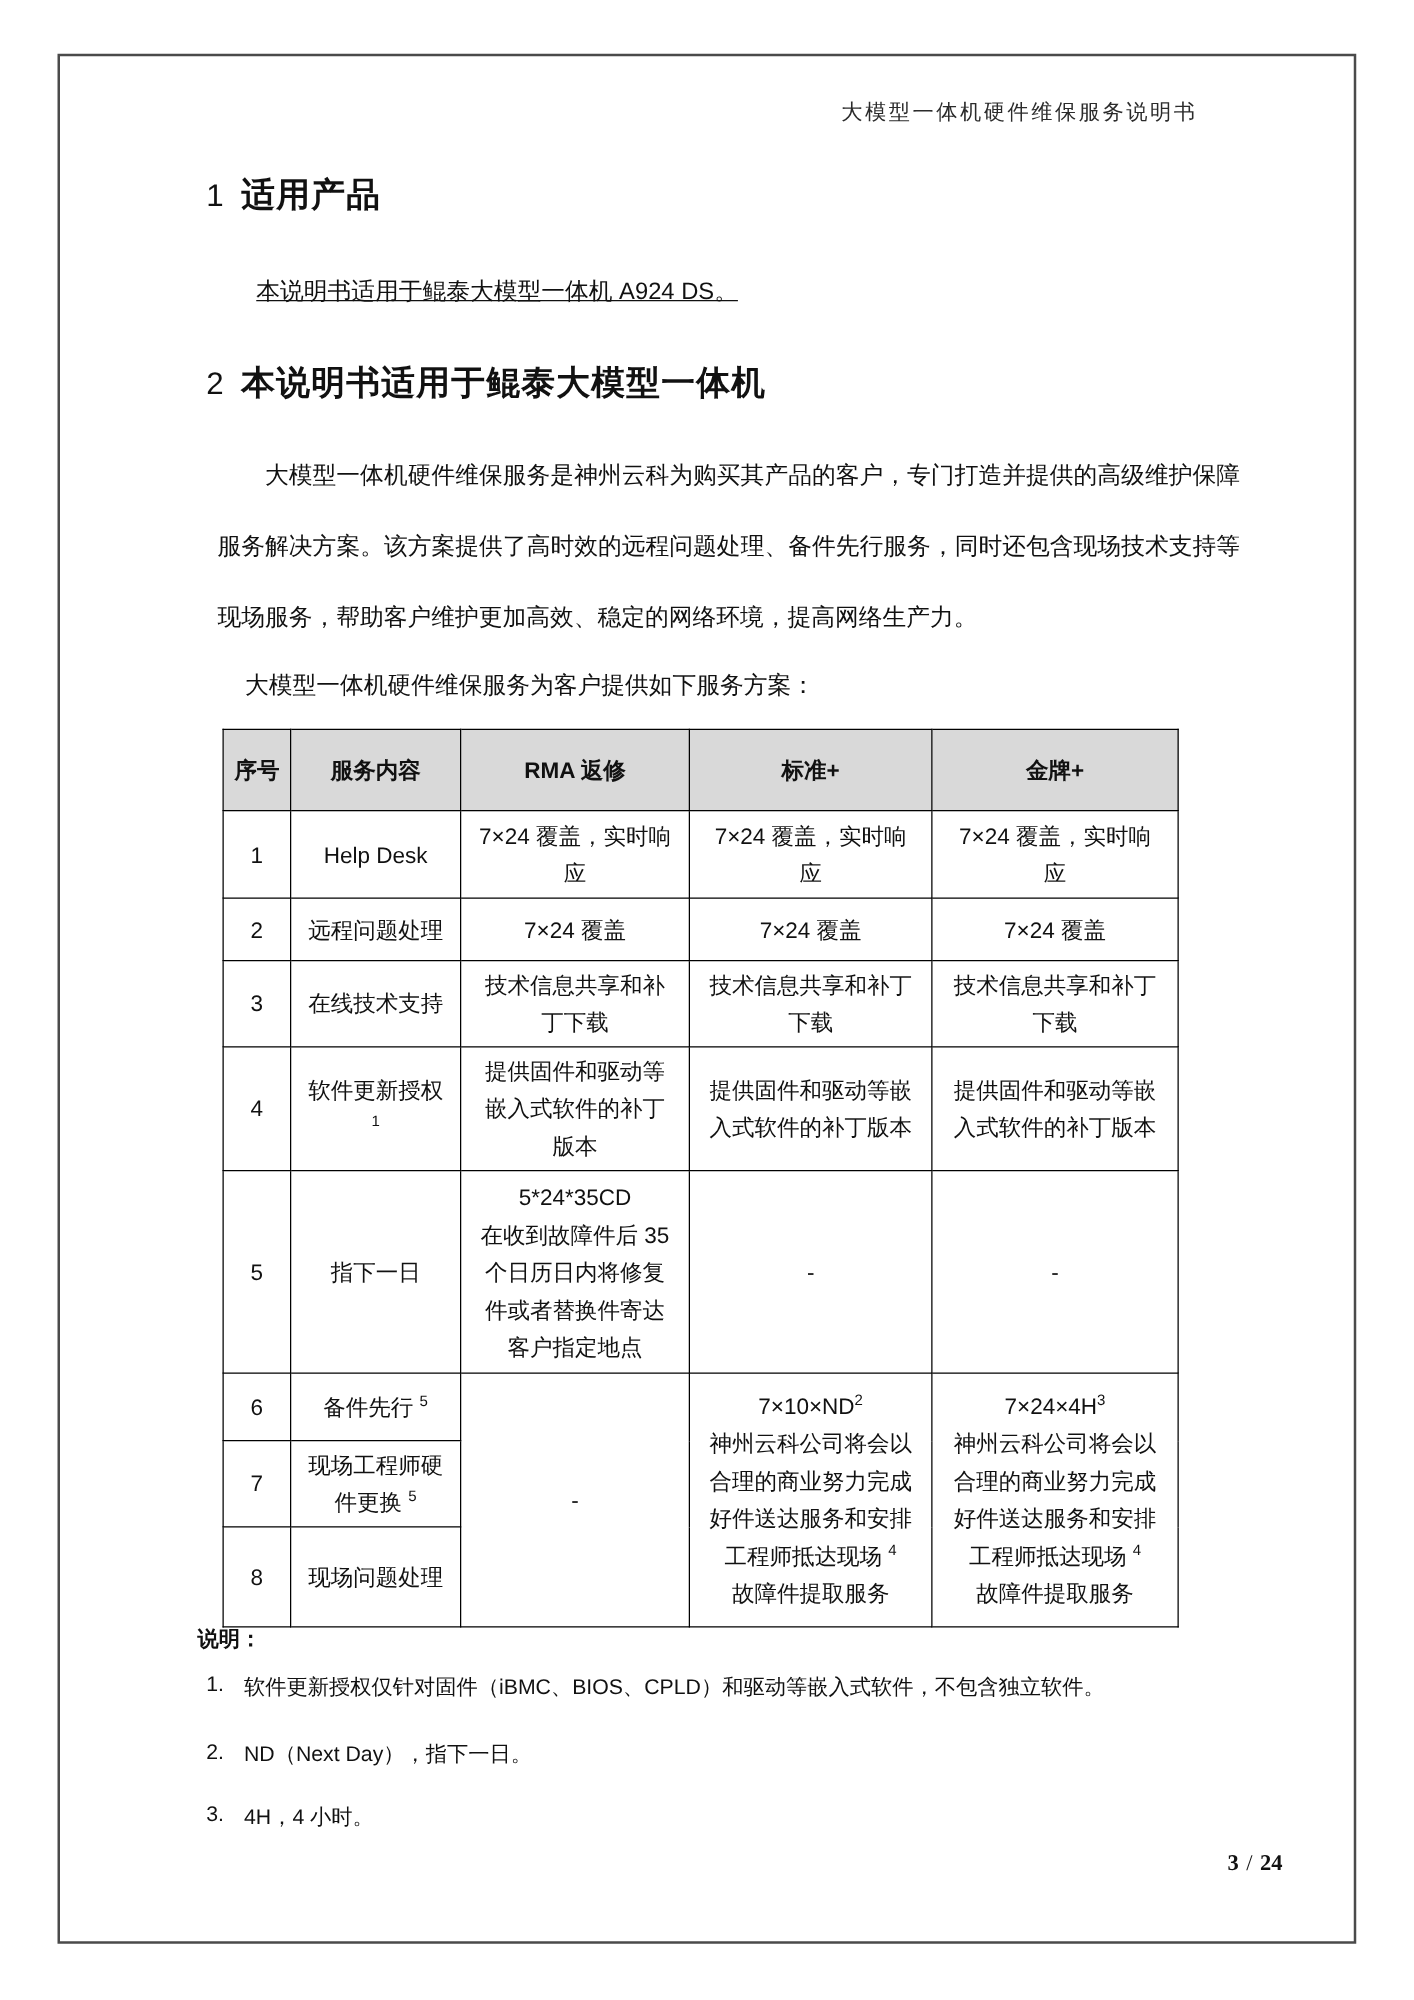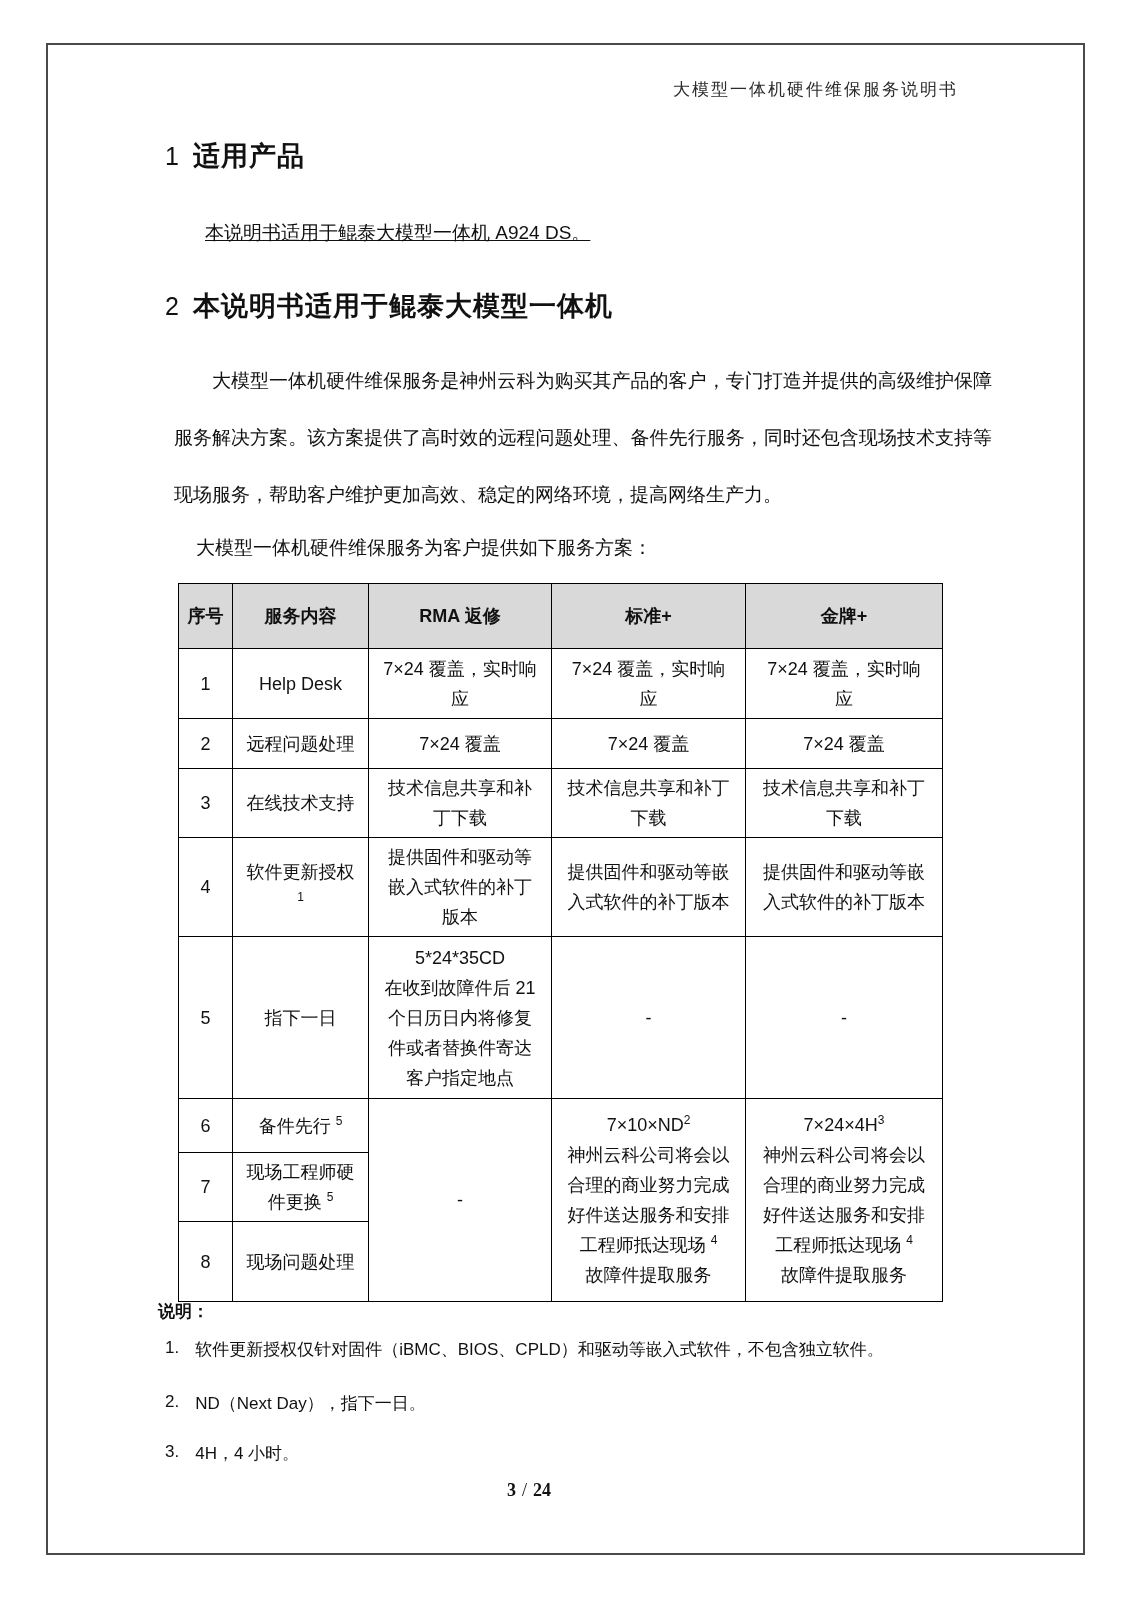--- a/index.html
+++ b/index.html
@@ -22,21 +22,21 @@
   table.svc thead th { background:#d9d9d9; font-weight:700; height:65px; line-height:26px; }
   th.c-seq { word-break:break-all; padding:0 15px; }
   .cline { min-height:1em; }
   sup { font-size:12px; line-height:0; }
   .r1 td { height:70px; } .r2 td { height:50px; } .r3 td { height:58px; }
   .r4 td { height:94px; } .r5 td { height:162px; }
   .r6 td { height:54px; } .r7 td { height:64px; } .r8 td { height:80px; }
   .notes-label { position:absolute; left:158px; top:1300px; font-size:17px; font-weight:700;text-align:center; }
   .note-item { position:absolute; left:165px; font-size:17px; display:flex; gap:16px; }
   .note-1 { top:1338px; } .note-2 { top:1392px; } .note-3 { top:1442px; }
-  .footer { position:absolute; left:0; top:1480px; width:1026px; text-align:center; font-family:"Liberation Serif", serif; font-size:18px;padding-left:32px; }
+  .footer { position:absolute; left:0; top:1480px; width:1026px; text-align:right; font-family:"Liberation Serif", serif; font-size:18px;padding-left:32px; }
   .footer b { font-weight:700; }
   .footer .sep { font-weight:400; padding:0 6px; }
 </style>
 </head>
 <body>
 
 <div class="page-frame"></div>
 
 <div class="doc-header">大模型一体机硬件维保服务说明书</div>
 
@@ -145,21 +145,21 @@
           <div class="cline">入式软件的补丁版本</div>
         </td>
     </tr>
     <tr class="r5">
       <td>5</td>
       <td>
           <div class="cline">指下一日</div>
         </td>
       <td>
           <div class="cline">5*24*35CD</div>
-          <div class="cline">在收到故障件后 21</div>
+          <div class="cline">在收到故障件后 35</div>
           <div class="cline">个日历日内将修复</div>
           <div class="cline">件或者替换件寄达</div>
           <div class="cline">客户指定地点</div>
         </td>
       <td>
           <div class="cline">-</div>
         </td>
       <td>
           <div class="cline">-</div>
         </td>

